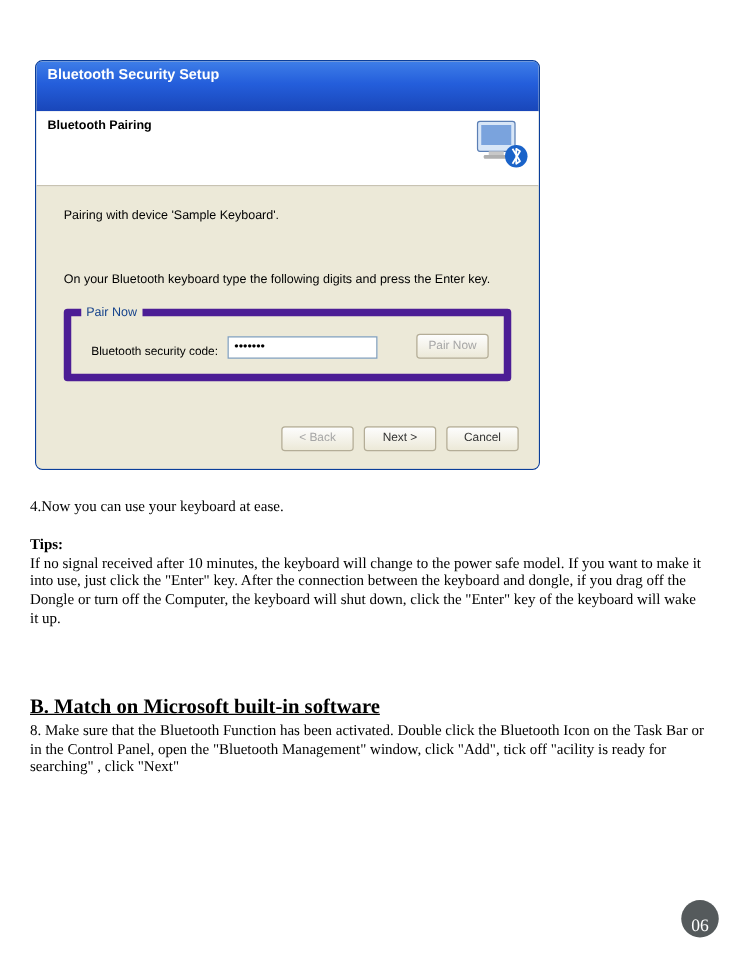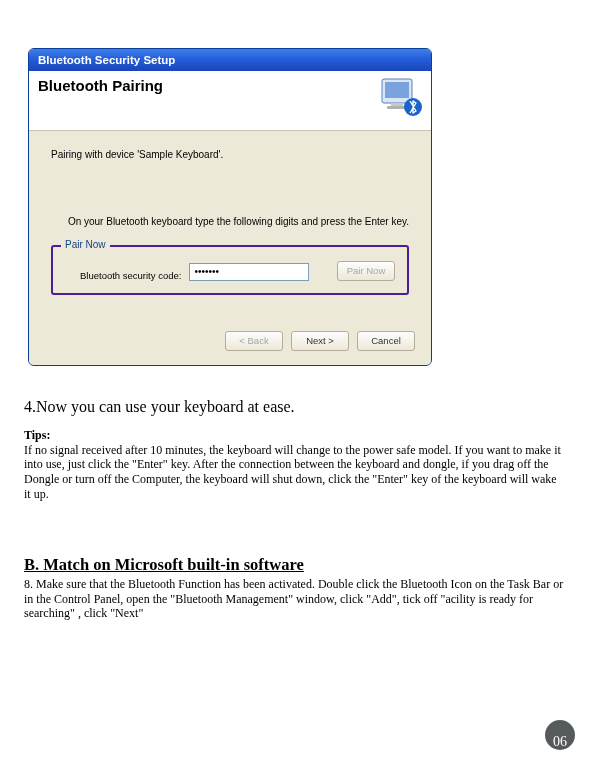--- a/index.html
+++ b/index.html
@@ -16,37 +16,37 @@
     left: 28px;
     top: 48px;
     width: 404px;
     border: 1px solid #0a3e9a;
     border-radius: 6px;
     overflow: hidden;
     background: #ece9d8;
     box-shadow: 0 0 0 0 transparent;
   }
   .titlebar {
-    height: 22px;
+    height: 40px;
     background: linear-gradient(to bottom, #3e7ee8 0%, #245edb 45%, #1946b9 100%);
     color: #fff;
     font-weight: bold;
     font-size: 11.5px;
     padding: 5px 9px 0 9px;
   }
   .header-panel {
     background: #fff;
     border-bottom: 1px solid #c8c3b2;
     padding: 6px 9px 8px 9px;
     position: relative;
     min-height: 60px;
   }
   .header-title {
     font-weight: bold;
-    font-size: 15px;
+    font-size: 10px;
     color: #000;
     margin-bottom: 12px;
   }
   .header-desc {
     font-size: 9.5px;
     color: #000;
     line-height: 1.25;
     padding-left: 18px;
     padding-right: 46px;
   }
@@ -57,31 +57,30 @@
     width: 42px;
     height: 42px;
   }
   .body-panel {
     background: #ece9d8;
     font-size: 10px;
     color: #000;
     padding: 18px 22px 10px 22px;
   }
   .pairing-text {
-    margin-bottom: 56px;
+    margin-bottom: 40px;
   }
   .instruction-text {
     margin-bottom: 16px;
     line-height: 1.25;
-    text-align: right;
   }
   .fieldset {
-    border: 2px solid #4c1d95;
+    border: 6px solid #4c1d95;
     border-radius: 3px;
-    padding: 14px 12px 12px 27px;
+    padding: 14px 12px 12px 16px;
     position: relative;
     margin-bottom: 14px;
   }
   .fieldset-legend {
     position: absolute;
     top: -8px;
     left: 8px;
     background: #ece9d8;
     color: #15428b;
     font-size: 10px;
@@ -130,21 +129,21 @@
   }
   .doc-text {
     position: absolute;
     left: 24px;
     font-family: Georgia, "Times New Roman", serif;
     color: #000;
     width: 540px;
   }
   .step4 {
     top: 398px;
-    font-size: 16px;
+    font-size: 12px;
   }
   .tips-block {
     top: 428px;
     font-size: 12px;
     line-height: 1.22;
   }
   .tips-label { font-weight: bold; }
   .section-b {
     top: 555px;
   }

